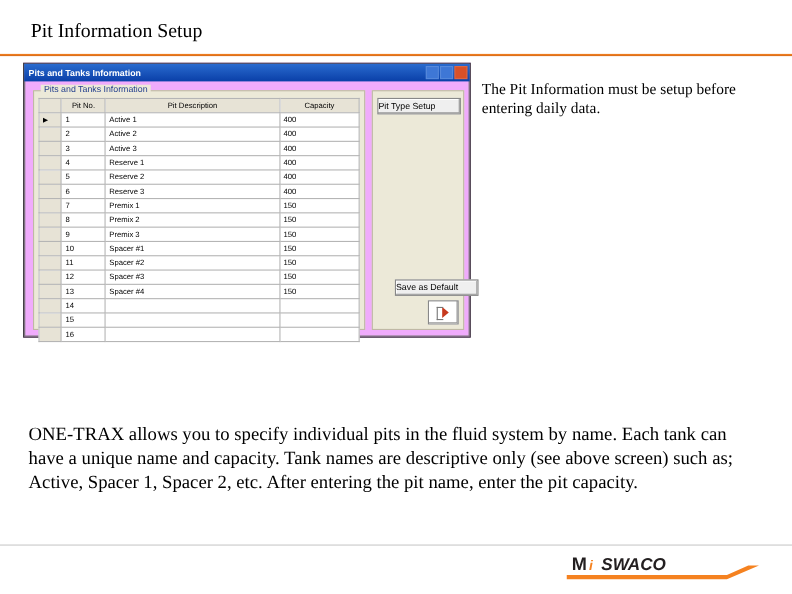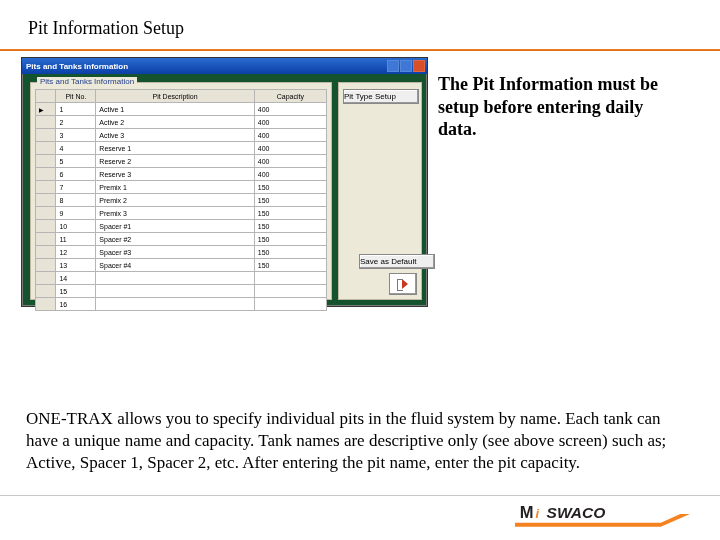--- a/index.html
+++ b/index.html
@@ -18,29 +18,28 @@
   .hr-orange {
     height:2px;
     background: linear-gradient(to bottom, #f58220 0%, #d46a1a 100%);
     margin:0;
   }
   .content { position:relative; width:100%; }
   .callout1 {
     position:absolute;
     left:438px; top:22px;
     width:248px;
-    font-size:18px;
+    font-size:14px;
     line-height:1.25;
-    font-weight:bold;
   }
   .app-window {
     position:absolute;
     left:21px; top:6px;
     width:405px; height:248px;
-    background:#14532d;
+    background:#f0abfc;
     border:1px solid #333;
     box-shadow: 0 0 0 1px #7a7a7a inset;
     font-family: Tahoma, Arial, sans-serif;
     font-size:8px;
   }
   .titlebar {
     background: linear-gradient(to bottom, #2a6bcf, #0a3fa8);
     color:#fff;
     height:16px;
     display:flex; align-items:center;
@@ -96,21 +95,21 @@
   }
   table.grid th { background:#e7e3d6; font-weight:normal; text-align:center; }
   table.grid td.num { text-align:left; }
   table.grid td.rowh { background:#e7e3d6; width:12px; }
   table.grid td.rowh.sel::before { content:"\25B6"; font-size:6px; color:#000; }
   .col-pitno { width:30px; }
   .col-desc  { width:140px; }
   .col-cap   { width:60px; text-align:left; }
   .after-para {
     position:absolute; left:26px; top:384px; width:668px;
-    font-size:17px; line-height:1.28;margin-top:24px;
+    font-size:17px; line-height:1.28;
   }
   .hr-bottom { position:absolute; left:0; right:0; bottom:44px; height:1px; background:#c9c9c9; }
   .logo { position:absolute; right:30px; bottom:10px; }
   .logo svg { width:175px; height:30px; display:block; }
 </style>
 </head>
 <body>
 
 <div class="title">Pit Information Setup</div>
 <div class="hr-orange"></div>

